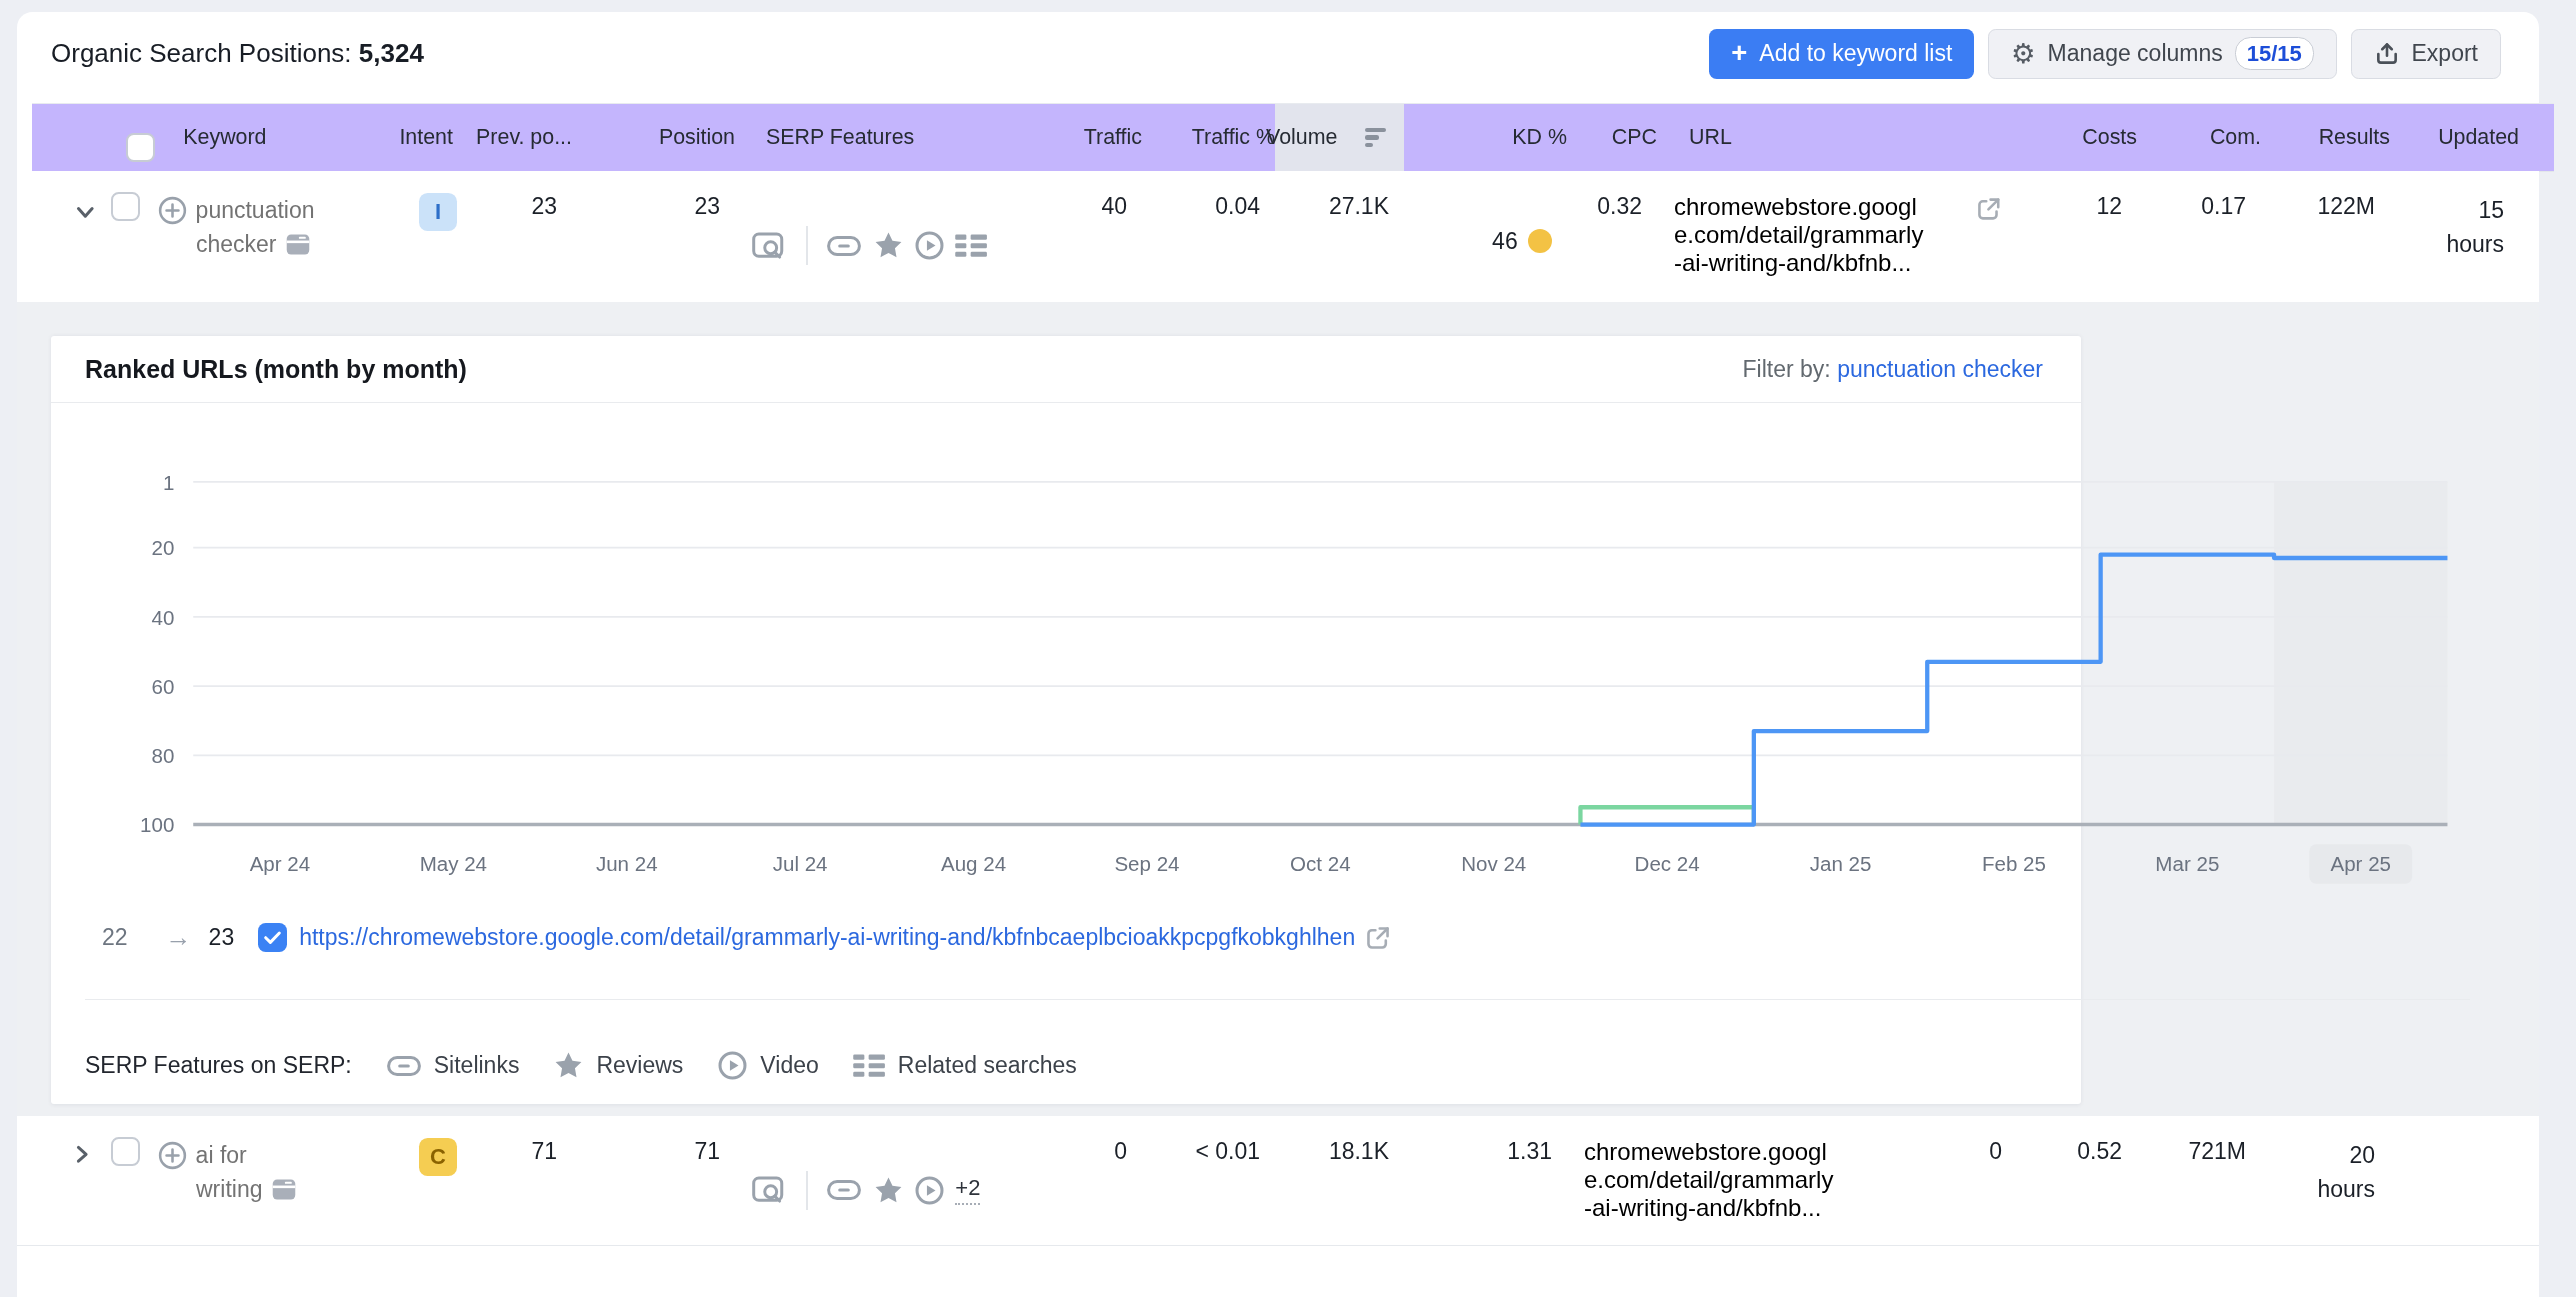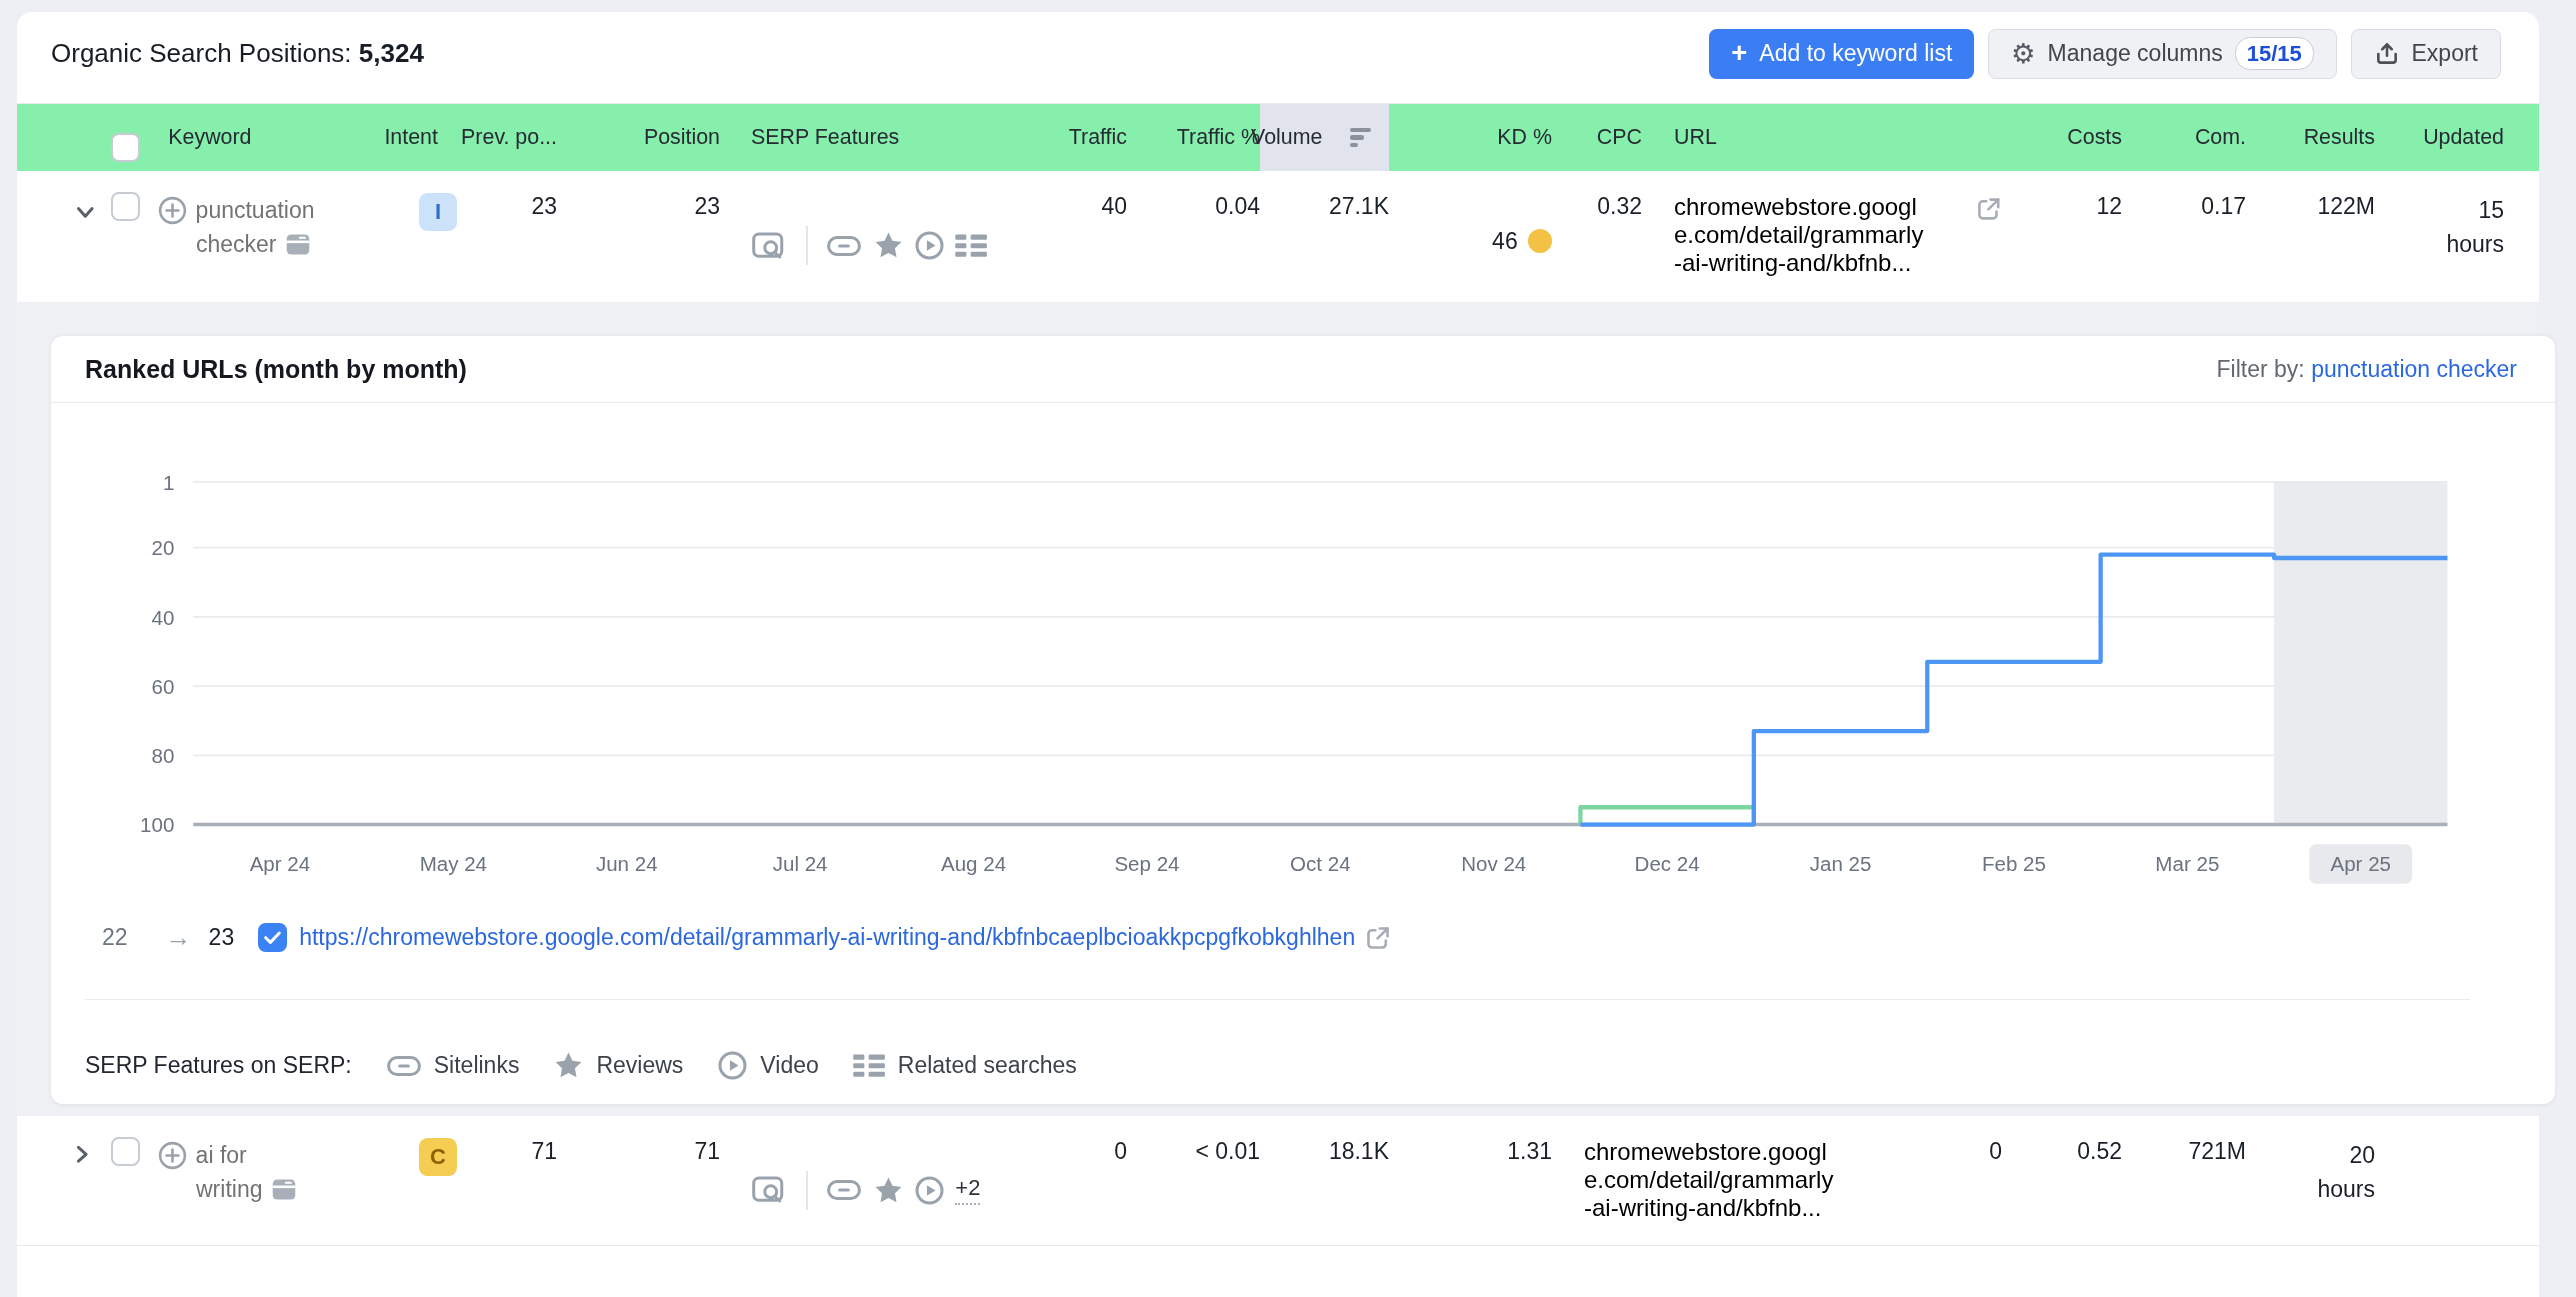--- a/index.html
+++ b/index.html
@@ -16,21 +16,21 @@
   .page-title .bold{font-weight:bold;}
   .toolbar{display:flex;gap:13.7px;align-items:center;}
   .btn{height:50px;border-radius:7.7px;display:flex;align-items:center;gap:12px;font-size:23px;padding:0 22px;box-sizing:border-box;cursor:pointer;white-space:nowrap;}
   .btn-primary{background:#3b7df3;color:#fff;border:none;}
   .btn-primary .plus{font-size:27.4px;font-weight:bold;line-height:1;margin-top:-2.6px;}
   .btn-secondary{background:#f0f1f5;border:1.7px solid #d9dce3;color:#40464e;}
   .gear{font-size:27.4px;color:#565c64;line-height:1;}
   .badge-pill{background:#fff;border:1.7px solid #c9cdd5;border-radius:15.4px;padding:2.6px 11px;font-size:22px;color:#1d4ed8;font-weight:bold;}
   
   .grid{display:grid;grid-template-columns:43px 47px 223px 90px 86px 163px 291px 116px 133px 129px 163px 90px 360px 120px 124px 129px 129px;padding-left:51px;box-sizing:border-box;}
-  .thead{position:absolute;left:17px;top:103px;width:2522px;height:69px;background:#86efac;border-top:0.9px solid #e8ebef;border-bottom:0.9px solid #e3e6ea;}
+  .thead{position:absolute;left:32px;top:103px;width:2522px;height:69px;background:#c4b5fd;border-top:0.9px solid #e8ebef;border-bottom:0.9px solid #e3e6ea;}
   .th{font-size:21.4px;color:#262b33;display:flex;align-items:center;white-space:nowrap;}
   .th.num{justify-content:flex-end;}
   .th-volume{background:#e2e4ed;justify-content:flex-end;gap:28px;padding-right:18px;cursor:pointer;}
   .sort-icon{display:flex;flex-direction:column;gap:3.4px;}
   .sort-icon i{display:block;height:4.3px;background:#8a919c;border-radius:2.1px;}
   .sort-icon i:nth-child(1){width:20.6px}
   .sort-icon i:nth-child(2){width:13.7px}
   .sort-icon i:nth-child(3){width:7.7px}
   .trow{position:absolute;left:17px;width:2522px;background:#fff;}
   #row1{top:171px;height:130px;}
@@ -51,21 +51,21 @@
   .v-div{width:1.7px;height:39px;background:#e3e6ea;margin:0 8.6px;}
   .plus2{font-size:22px;color:#2e333b;border-bottom:2.6px dotted #a7adb6;padding-bottom:1.7px;cursor:pointer;}
   .cell-kd{display:flex;justify-content:flex-end;align-items:center;gap:10.3px;padding-top:10px;}
   .kd-dot{width:24px;height:24px;border-radius:50%;display:inline-block;}
   .cell-url{display:flex;padding-left:32px;gap:10.3px;}
   .url-lines{width:296px;font-size:24px;line-height:28px;color:#000000;cursor:pointer;}
   .cell-upd{display:flex;justify-content:flex-end;}
   .upd-inner{width:74px;text-align:right;line-height:34px;}
   
   .expanded-bg{position:absolute;left:17px;top:302px;width:2522px;height:848px;background:#eef0f3;}
-  .chart-card{position:absolute;left:51px;top:336px;width:2504px;height:768px;background:#fff;border-radius:12px;box-shadow:0 0.9px 4.3px rgba(20,30,50,.07);}
+  .chart-card{position:absolute;left:51px;top:336px;width:2030px;height:768px;background:#fff;border-radius:3px;box-shadow:0 0.9px 4.3px rgba(20,30,50,.07);}
   .chart-head{height:67px;display:flex;align-items:center;justify-content:space-between;padding:0 38px 0 34px;border-bottom:1.7px solid #e9ebee;box-sizing:border-box;}
   .chart-title{font-size:25px;font-weight:bold;color:#15181e;}
   .filter-by{font-size:23px;color:#62696f;}
   .filter-by a{color:#2b68df;text-decoration:none;cursor:pointer;}
   .chart-svg{position:absolute;left:0;top:67px;width:2453px;height:497px;}
   .url-row{position:absolute;left:0;top:567px;width:2453px;height:69px;display:flex;align-items:center;padding-left:51px;box-sizing:border-box;}
   .url-prev{color:#6d7580;font-size:23px;}
   .url-arrow{color:#98a0ac;font-size:26px;margin:0 17px 0 38px;}
   .url-cur{color:#1b2028;font-size:23px;margin-left:0px;}
   .url-row .checkbox{margin-left:24px;}

